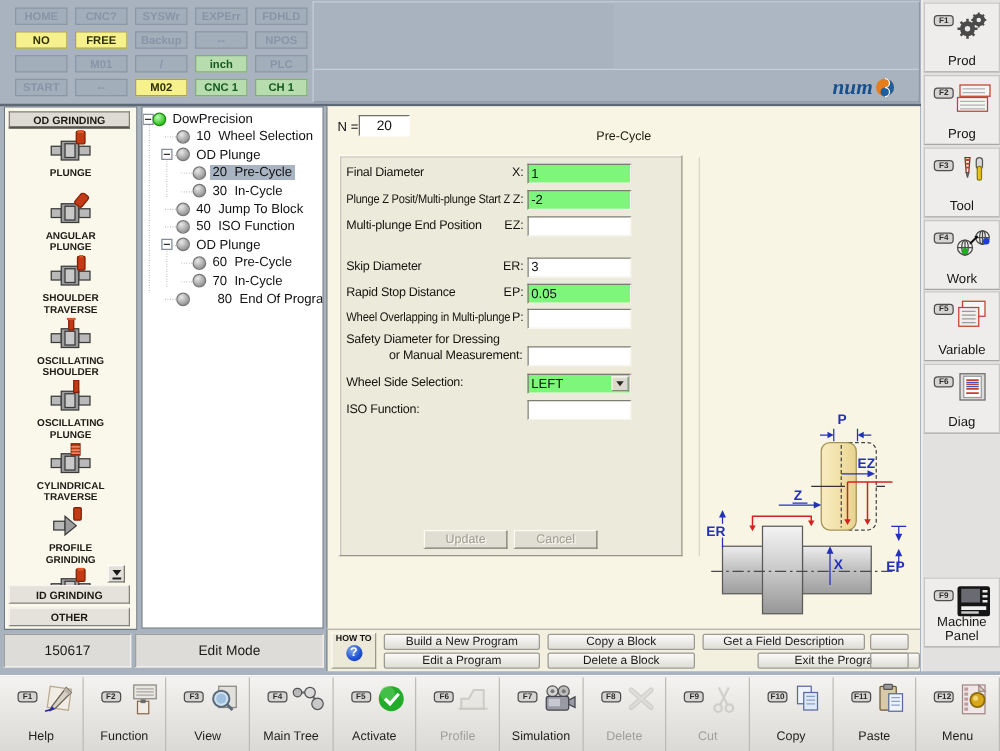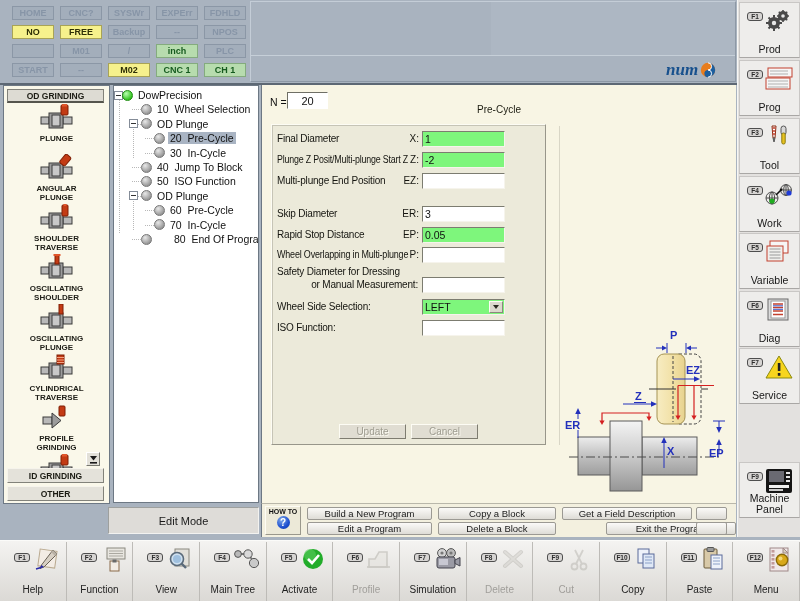--- a/index.html
+++ b/index.html
@@ -341,20 +341,21 @@
     <div id="scrolldown-btn">
       <svg width="9" height="9" viewBox="0 0 9 9">
         <path d="M1 1 L8 1 L4.5 5.5 Z" fill="#1a1a1a"></path>
           <rect x="1" y="7" width="7" height="1.6" fill="#1a1a1a"></rect>
       </svg>
     </div>
   <div class="sidebtn" style="top: 382px;">ID GRINDING</div>
       <div class="sidebtn" style="top: 400px;">OTHER</div>
     </div>
 
+  <div class="lstatus" style="left:3px; width:102px;">150617</div>
   <div class="lstatus" style="left:108px; width:151px;">Edit Mode</div>
 
   <div id="tree-panel">
       <div class="tline" style="left: 5px; top: 14px; height: 134px;"></div>
       <div class="tline" style="left: 19px; top: 43px; height: 29px;"></div>
       <div class="tline" style="left: 19px; top: 115px; height: 29px;"></div>
       <div class="tlineh" style="left: -1px; top: 9px; width: 9px;"></div>
       <div class="expander" style="left: 0px; top: 4.5px;"></div>
       <div class="trow" style="left: 0px; top: 2px;">
         <div class="ball green" style="margin-left: 8px;"></div>
@@ -647,33 +648,20 @@
       <rect x="4" y="2" width="20" height="21" fill="#dcdcdc" stroke="#6a6a6a"></rect>
       <rect x="7" y="4" width="14" height="17" fill="#fff" stroke="#9a9a9a"></rect>
       <path d="M9 7h10 M9 10.5h10 M9 14h10 M9 17.5h10" stroke="#c2412f" stroke-width="1.4"></path>
       <path d="M9 8.8h10 M9 12.3h10" stroke="#3a56c8" stroke-width="1"></path>
           </svg>
         </div>
         <div class="lbl">
           <div>Diag</div>
         </div>
       </div>
-      <div class="rbtn" style="top: 348px;">
-        <div class="fbadge" style="left: 7px; top: 9px;">F7</div>
-        <div class="abs" style="left: 24px; top: 5px;">
-          <svg width="30" height="26" viewBox="0 0 30 26">
-      <path d="M15 2 L28 24 L2 24 Z" fill="#f7d51d" stroke="#8a8a10"></path>
-      <rect x="13.8" y="9" width="2.6" height="8" fill="#222"></rect>
-            <rect x="13.8" y="19" width="2.6" height="2.8" fill="#222"></rect>
-          </svg>
-        </div>
-        <div class="lbl">
-          <div>Service</div>
-        </div>
-      </div>
       <div class="rbtn" style="top: 462px;">
         <div class="fbadge" style="left: 7px; top: 9px;">F9</div>
         <div class="abs" style="left: 24px; top: 5px;">
           <svg width="30" height="26" viewBox="0 0 30 26">
       <rect x="2" y="1" width="26" height="24" rx="2" fill="#151515"></rect>
       <rect x="5" y="3" width="15" height="11" fill="#6a6a72"></rect>
       <g fill="#e8e8e8">
               <rect x="22" y="4" width="4" height="2"></rect>
               <rect x="22" y="8" width="4" height="2"></rect>
               <rect x="22" y="12" width="4" height="2"></rect>

